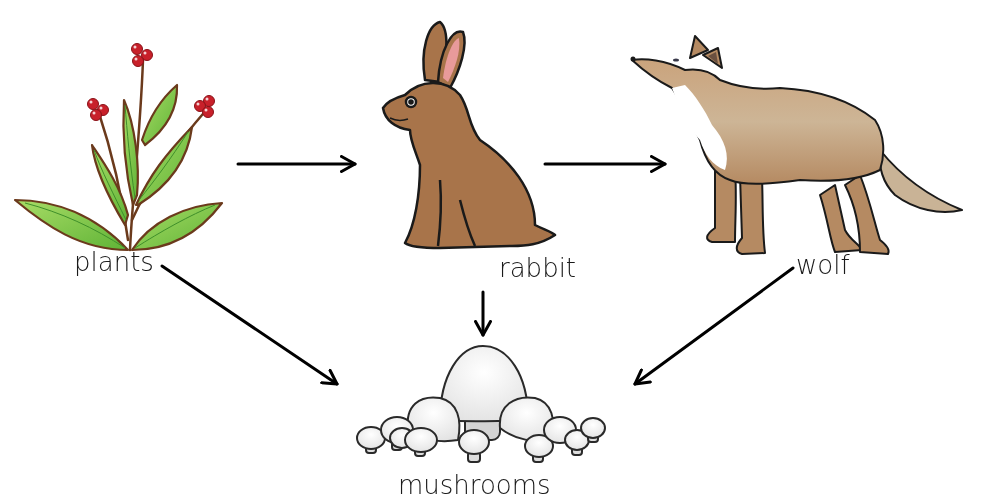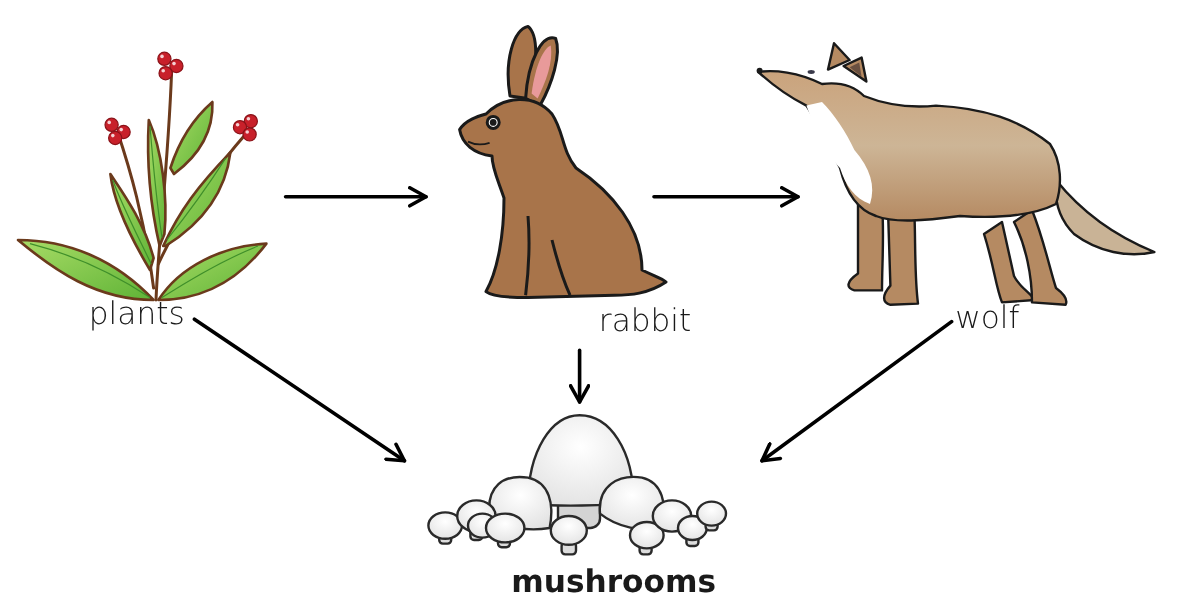--- a/index.html
+++ b/index.html
@@ -162,13 +162,13 @@
     <line x1="545" y1="164" x2="665" y2="164" marker-end="url(#arrowhead)"></line>
     <line x1="162" y1="266" x2="337" y2="384" marker-end="url(#arrowhead)"></line>
     <line x1="483" y1="292" x2="483" y2="335" marker-end="url(#arrowhead)"></line>
     <line x1="793" y1="268" x2="635" y2="384" marker-end="url(#arrowhead)"></line>
   </g>
 </svg>
 
 <div class="label" style="left:74px; top:249px;">plants</div>
 <div class="label" style="left:456px; top:255px;margin-left:43px;">rabbit</div>
 <div class="label" style="left:796px; top:252px;text-align:center;">wolf</div>
-<div class="label" style="left:426px; top:472px;font-weight:bold;">mushrooms</div>
+<div class="label" style="left:398px; top:472px;">mushrooms</div>
 
 </body></html>

